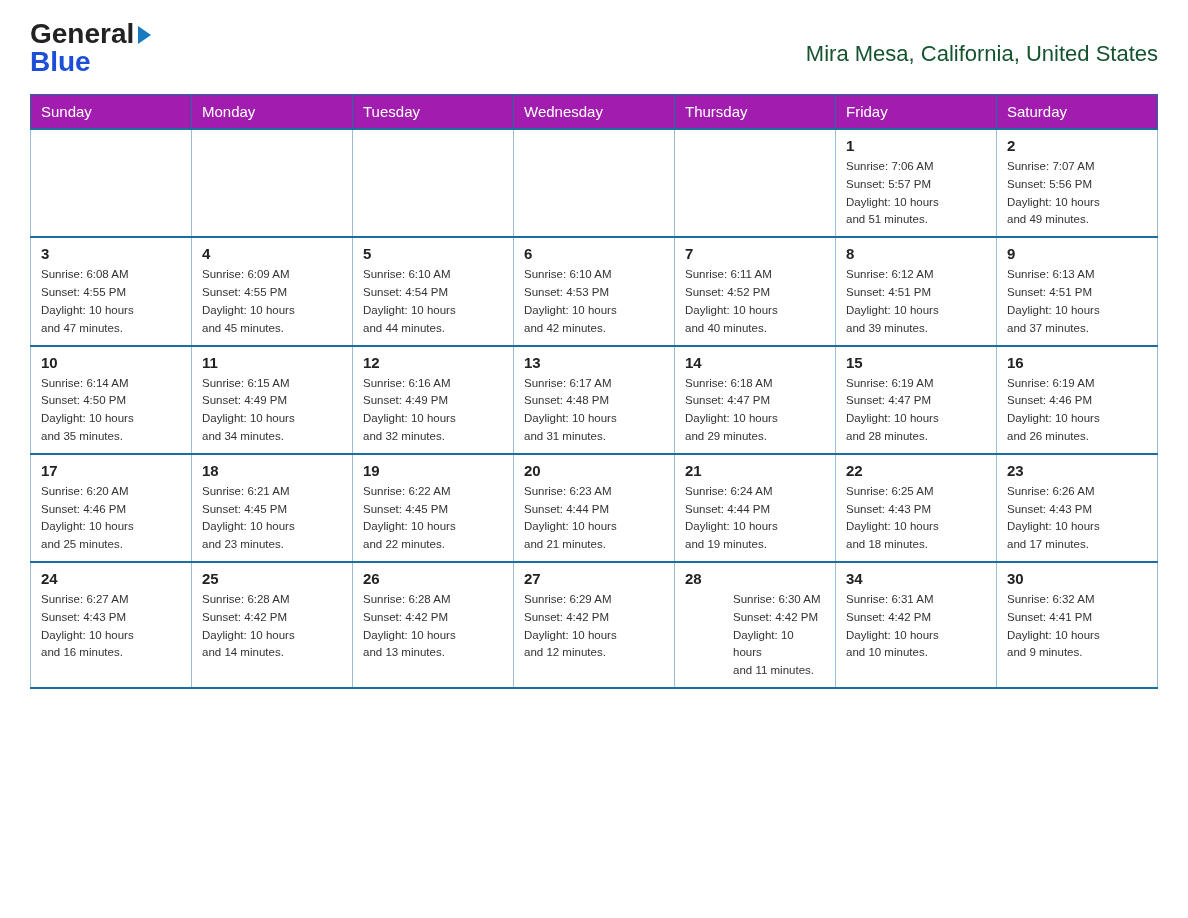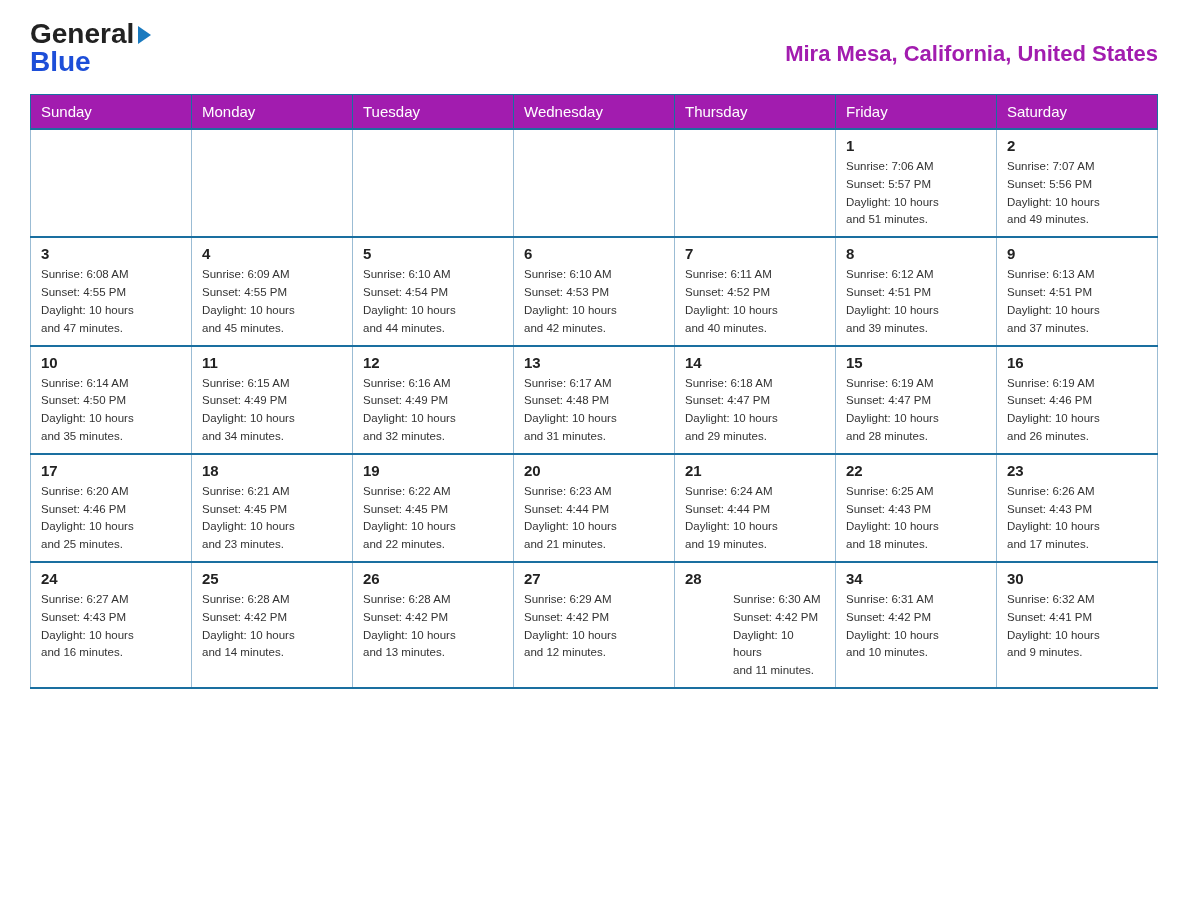--- a/index.html
+++ b/index.html
@@ -21,22 +21,22 @@
       text-align: right;
     }
     .month-title {
       font-size: 52px;
       font-weight: 300;
       color: #222;
       line-height: 1.1;
     }
     .location-title {
       font-size: 22px;
-      color: #a21caf;
-      font-weight: 700;
+      color: #14532d;
+      font-weight: 400;
       margin-top: 12px;
     }
     .calendar {
       width: 100%;
       border-collapse: collapse;
       border: 1.5px solid #1a6fa0;
     }
     .calendar th {
       background: #a21caf;
       color: #fff;

